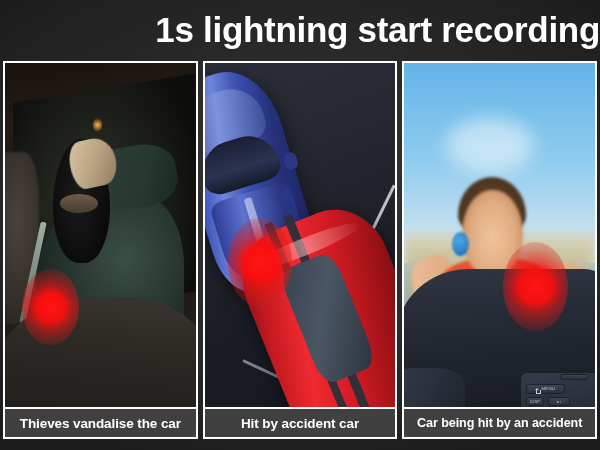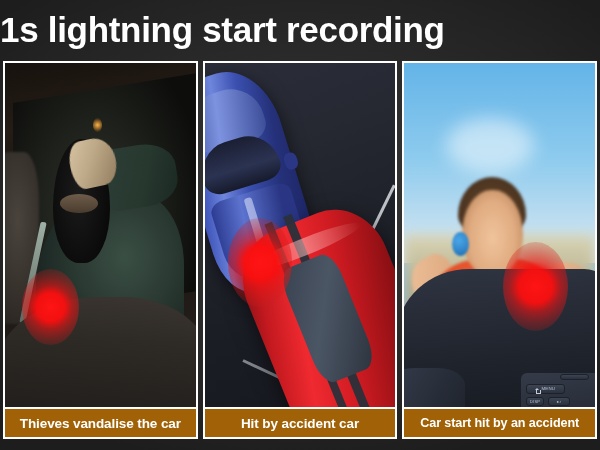--- a/index.html
+++ b/index.html
@@ -23,21 +23,21 @@
       radial-gradient(ellipse 70% 60% at 50% 45%, #343434 0%, #2c2c2c 45%, #232323 80%, #1d1d1d 100%);
   }
 
   
   .title-bar {
     position: absolute;
     left: 0; right: 0; top: 0;
     height: 60px;
     display: flex;
     align-items: center;
-    justify-content: flex-start;
+    justify-content: flex-end;
   }
   .title-text {
     color: #ffffff;
     font-size: 35px;
     font-weight: bold;
     letter-spacing: -0.3px;
     white-space: nowrap;
     font-family: "Liberation Sans", sans-serif;
   }
 
@@ -63,21 +63,21 @@
   }
 
   .panel-image {
     position: relative;
     flex: 1 1 auto;
     overflow: hidden;
   }
 
   .caption {
     flex: 0 0 30px;
-    background: #a16207;
+    background: #404040;
     border-top: 2px solid #ffffff;
     color: #ffffff;
     font-size: 13.5px;
     font-weight: bold;
     display: flex;
     align-items: center;
     justify-content: center;
     letter-spacing: -0.1px;
     white-space: nowrap;
   }
@@ -469,17 +469,17 @@
                 <span class="home-glyph"></span>
                 <span>MENU</span>
               </div>
               <div class="p3-btn disp">DISP</div>
               <div class="p3-btn aud">●♪</div>
             </div>
           </div>
         </div>
         <div class="impact i3"></div>
       </div>
-      <div class="caption">Car start hit by an accident</div>
+      <div class="caption">Car being hit by an accident</div>
     </div>
 
   </div>
 </div>
 
 </body></html>

